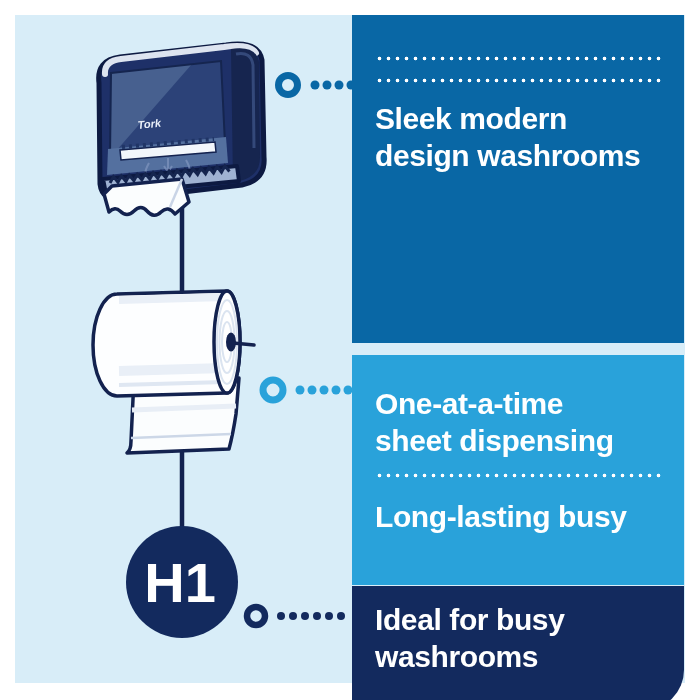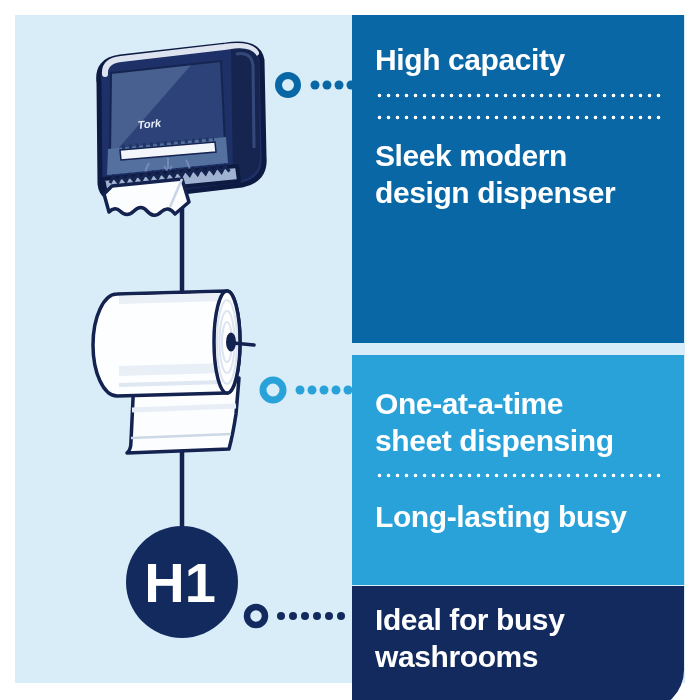--- a/index.html
+++ b/index.html
@@ -99,25 +99,24 @@
       <circle cx="281" cy="616" r="4"></circle>
         <circle cx="293" cy="616" r="4"></circle>
         <circle cx="305" cy="616" r="4"></circle>
       <circle cx="317" cy="616" r="4"></circle>
         <circle cx="329" cy="616" r="4"></circle>
         <circle cx="341" cy="616" r="4"></circle>
     </g>
   </svg>
 
   <section class="panel p1">
-    <div class="feature">High capacity</div>
     <div class="dotline"></div>
     <div class="dotline"></div>
     <div class="feature">Sleek modern
-design dispenser</div>
+design washrooms</div>
   </section>
 
   <section class="panel p2">
     <div class="feature">One-at-a-time
 sheet dispensing</div>
     <div class="dotline"></div>
     <div class="feature">Long-lasting busy</div>
   </section>
 
   <section class="panel p3">

